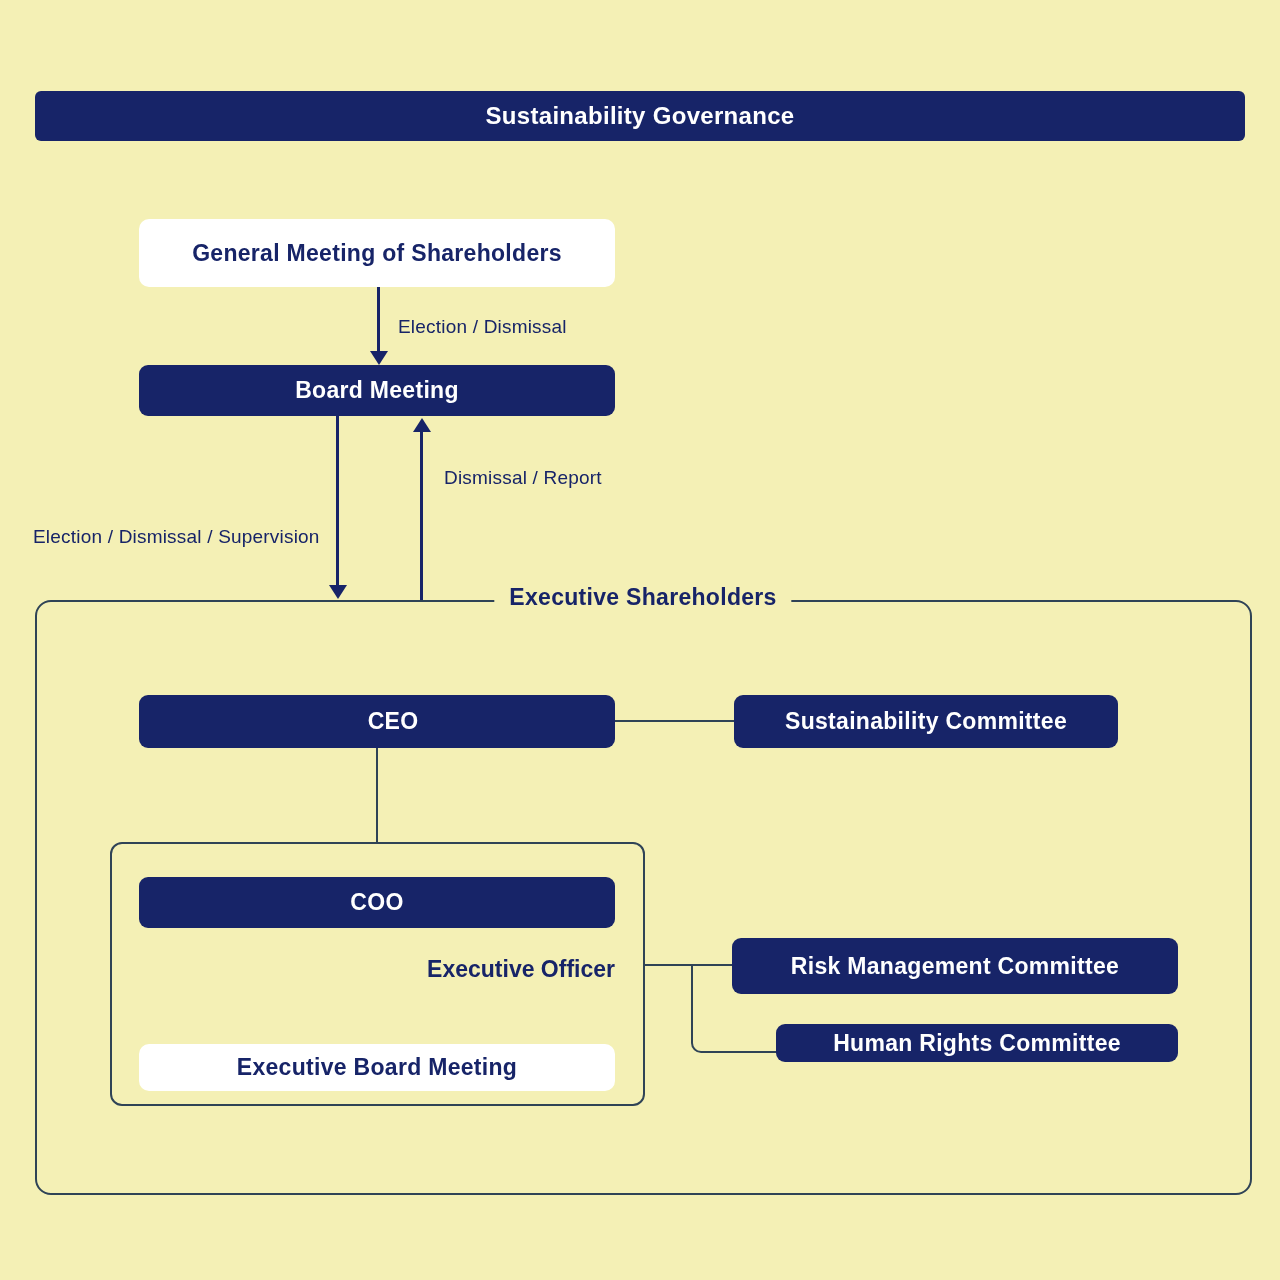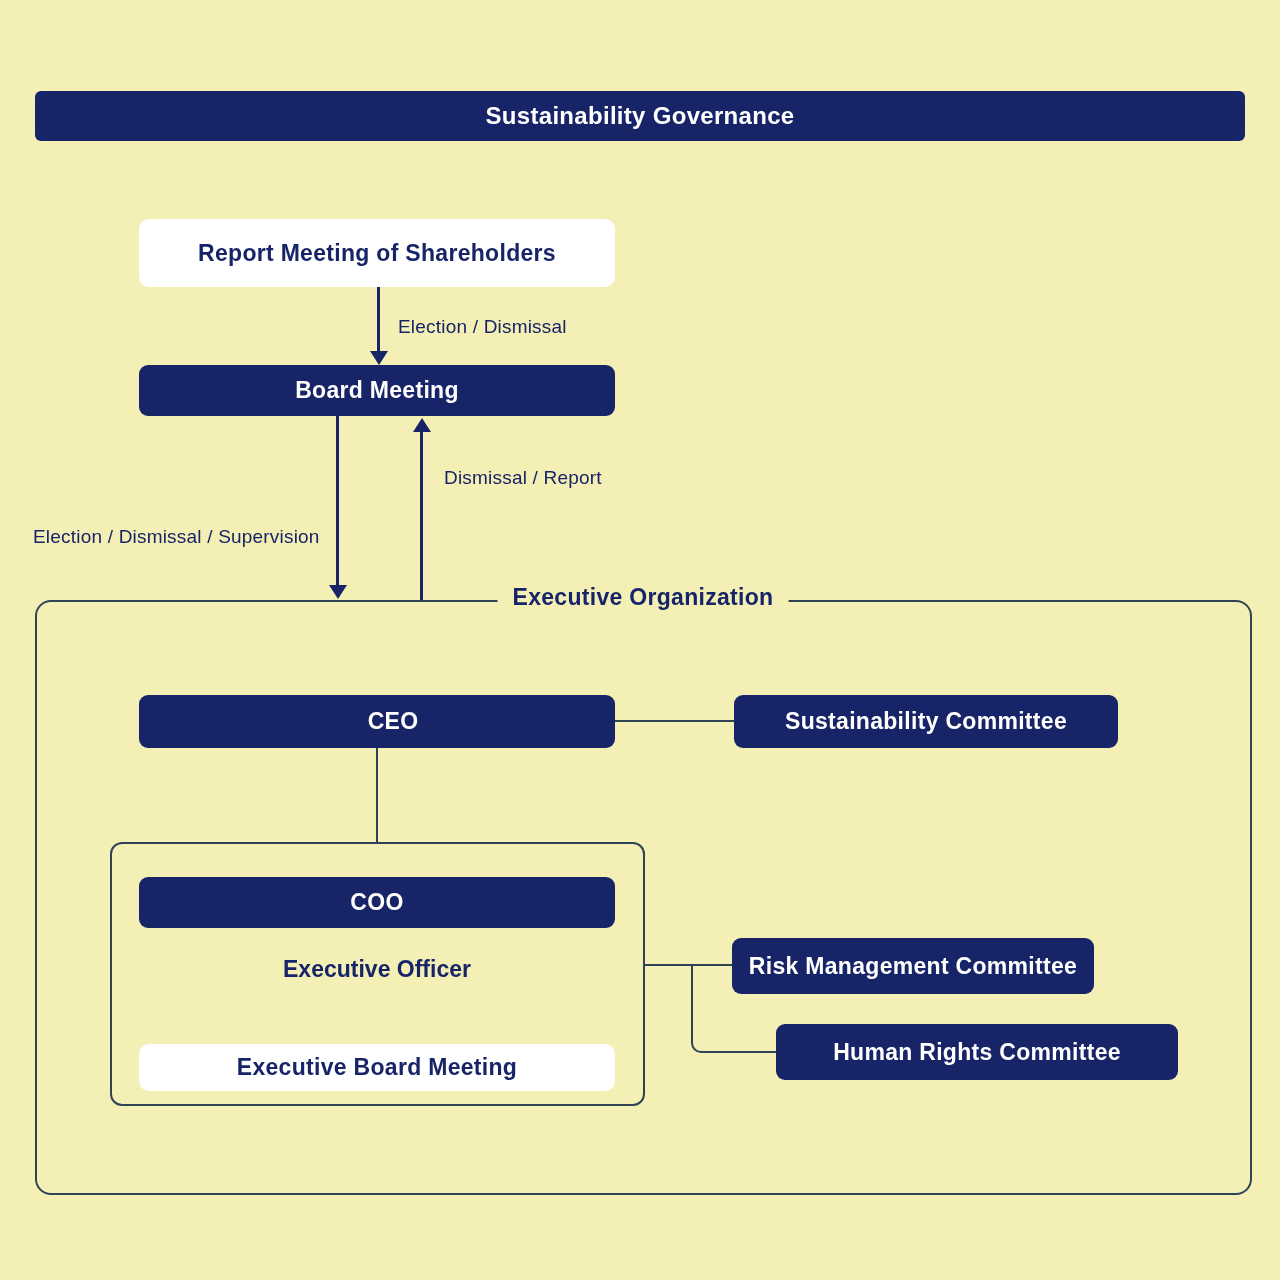--- a/index.html
+++ b/index.html
@@ -44,22 +44,22 @@
     left:35px; top:91px; width:1210px; height:50px;
     background:var(--navy); color:var(--white);
     border-radius:6px; font-size:24px;
   }
   .gms{ left:139px; top:219px; width:476px; height:68px; }
   .board{ left:139px; top:365px; width:476px; height:51px; }
   .ceo{ left:139px; top:695px; width:476px; height:53px;padding-left:32px; }
   .sus{ left:734px; top:695px; width:384px; height:53px; }
   .coo{ left:139px; top:877px; width:476px; height:51px; }
   .ebm{ left:139px; top:1044px; width:476px; height:47px; }
-  .rmc{ left:732px; top:938px; width:362px; height:56px; }
-  .hrc{ left:776px; top:1024px; width:402px; height:56px; }
+  .rmc{ left:732px; top:938px; width:446px; height:56px; }
+  .hrc{ left:776px; top:1024px; width:402px; height:38px; }
 
   .outline-box{
     position:absolute;
     border:2px solid var(--line);
     box-sizing:border-box;
     background:transparent;
   }
   .exec-org{
     left:35px; top:600px; width:1217px; height:595px;
     border-radius:16px;
@@ -78,21 +78,21 @@
     font-weight:bold;
     font-size:23px;
     letter-spacing:.3px;
     white-space:nowrap;
   }
   .plain-label{
     position:absolute;
     color:var(--navy);
     font-weight:bold;
     font-size:23px;
-    text-align:center;
+    text-align:right;
   }
   .exec-officer{ left:139px; top:956px; width:476px; }
   .edge-label{
     position:absolute;
     color:var(--navy);
     font-size:19px;
     letter-spacing:.2px;
     white-space:nowrap;
   }
   .lbl-ed{ left:398px; top:316px; }
@@ -137,38 +137,38 @@
     background:transparent;
   }
 </style>
 </head>
 <body>
 
 <div class="canvas">
 
   <div class="box title-bar">Sustainability Governance</div>
 
-  <div class="box white-box gms">Report Meeting of Shareholders</div>
+  <div class="box white-box gms">General Meeting of Shareholders</div>
 
   <div class="arrow-line a1-line"></div>
   <div class="arrow-head down a1-head"></div>
   <div class="edge-label lbl-ed">Election / Dismissal</div>
 
   <div class="box navy-box board">Board Meeting</div>
 
   <div class="arrow-line a2-line"></div>
   <div class="arrow-head down a2-head"></div>
   <div class="edge-label lbl-eds">Election / Dismissal / Supervision</div>
 
   <div class="arrow-line a3-line"></div>
   <div class="arrow-head up a3-head"></div>
   <div class="edge-label lbl-pr">Dismissal / Report</div>
 
   <div class="outline-box exec-org"></div>
-  <div class="exec-org-label">Executive Organization</div>
+  <div class="exec-org-label">Executive Shareholders</div>
 
   <div class="box navy-box ceo">CEO</div>
   <div class="conn conn-ceo-sus"></div>
   <div class="box navy-box sus">Sustainability Committee</div>
 
   <div class="conn conn-ceo-inner"></div>
 
   <div class="outline-box inner-group"></div>
   <div class="box navy-box coo">COO</div>
   <div class="plain-label exec-officer">Executive Officer</div>

